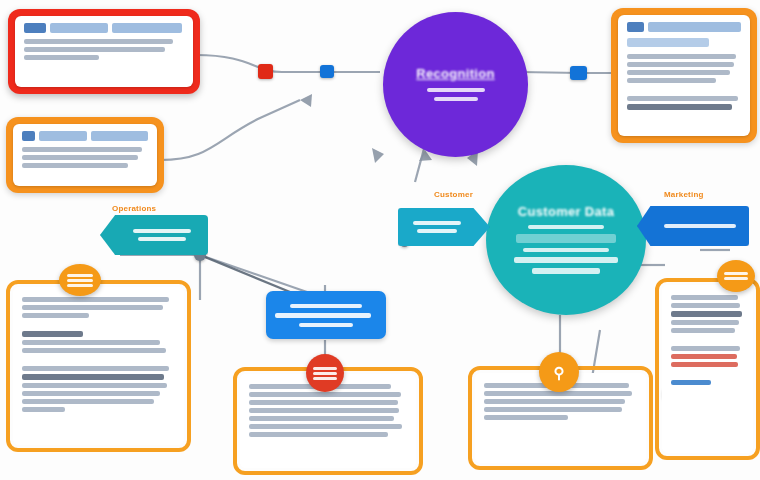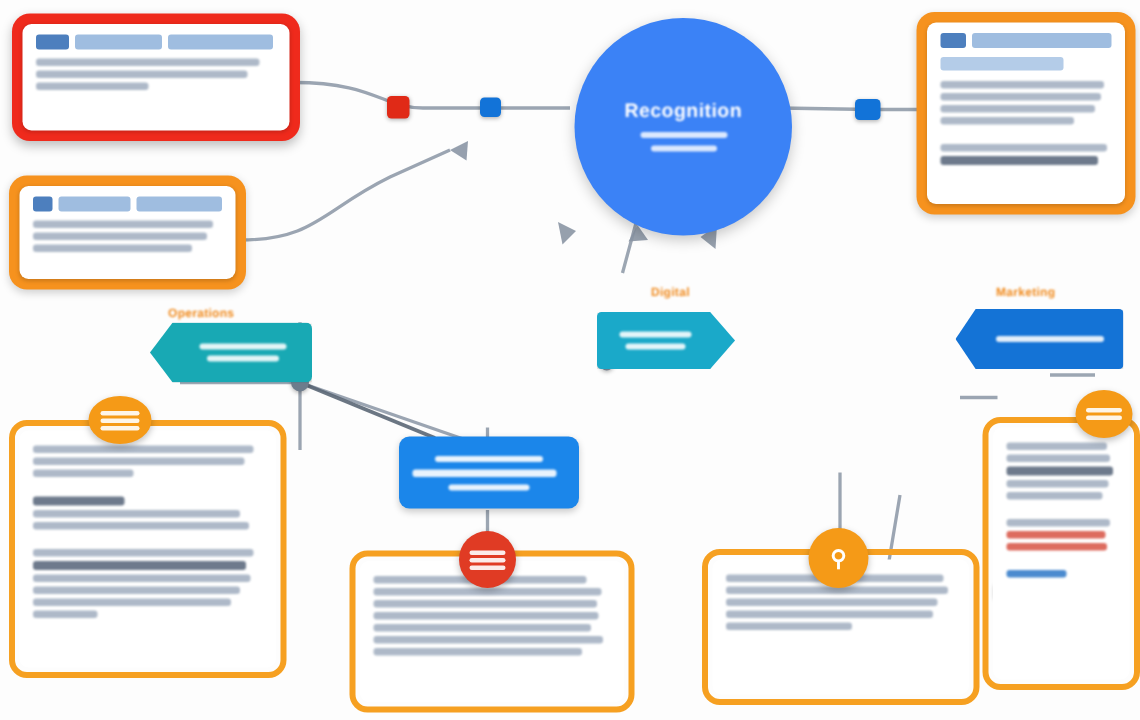--- a/index.html
+++ b/index.html
@@ -26,21 +26,21 @@
   .titlebar .blk{height:10px;border-radius:2px;background:#9fbde0;filter:blur(.5px);}
   .titlebar .blk.dark{background:#4d7fbe;}
   .gap{height:7px;}
 
   
   .circle{position:absolute;border-radius:50%;display:flex;flex-direction:column;
           align-items:center;justify-content:center;text-align:center;color:#fff;
           box-shadow:0 3px 9px rgba(0,0,0,.22);}
   .circle .hd{font-size:13px;font-weight:bold;letter-spacing:.3px;filter:blur(.8px);margin-bottom:4px;}
   .circle .ln{height:4px;border-radius:2px;background:rgba(255,255,255,.82);filter:blur(.7px);margin:2.5px 0;}
-  .circle.blue{background:#3b82f6;}
+  .circle.blue{background:#6d28d9;text-decoration:underline;}
   .circle.orange{background:#f5a011;}
   .circle.teal{background:#1ab3b8;}
 
   
   .ribbon{position:absolute;display:flex;flex-direction:column;justify-content:center;
           align-items:center;color:#fff;box-shadow:0 2px 5px rgba(0,0,0,.22);}
   .ribbon .ln{height:4px;border-radius:2px;background:rgba(255,255,255,.88);filter:blur(.6px);margin:2px 0;}
   .ribbon.teal2{background:#18a9b4;border-radius:4px;
                 clip-path:polygon(14% 0,100% 0,100% 100%,14% 100%,0 50%);}
   .ribbon.cyan{background:#1aa9c9;border-radius:3px;
@@ -242,28 +242,36 @@
       </span>
   </div>
 
   <div class="circle blue" style="left:383px;top:12px;width:145px;height:145px;">
     <div class="hd">Recognition</div>
     <div class="ln" style="width:58px;"></div>
     <div class="ln" style="width:44px;"></div>
   </div>
 
 
+  <div class="circle teal" style="left:486px;top:165px;width:160px;height:150px;">
+    <div class="hd">Customer Data</div>
+    <div class="ln" style="width:76px;"></div>
+    <div class="ln" style="width:100px;height:9px;background:rgba(255,255,255,.38);"></div>
+    <div class="ln" style="width:86px;"></div>
+    <div class="ln" style="width:104px;height:6px;"></div>
+    <div class="ln" style="width:68px;height:6px;"></div>
+  </div>
 
   <div class="minilabel" style="left:112px;top:204px;">Operations</div>
   <div class="ribbon teal2" style="left:100px;top:215px;width:108px;height:40px;padding-left:16px;box-sizing:border-box;">
     <div class="ln" style="width:58px;"></div>
     <div class="ln" style="width:48px;"></div>
   </div>
 
-  <div class="minilabel" style="left:434px;top:190px;">Digital</div>
+  <div class="minilabel" style="left:434px;top:190px;">Customer</div>
   <div class="ribbon cyan" style="left:398px;top:208px;width:92px;height:38px;padding-right:14px;box-sizing:border-box;">
     <div class="ln" style="width:48px;"></div>
     <div class="ln" style="width:40px;"></div>
   </div>
 
   <div class="minilabel" style="left:664px;top:190px;">Marketing</div>
   <div class="ribbon blue" style="left:637px;top:206px;width:112px;height:40px;padding-left:14px;box-sizing:border-box;">
     <div class="ln" style="width:72px;"></div>
   </div>
 

